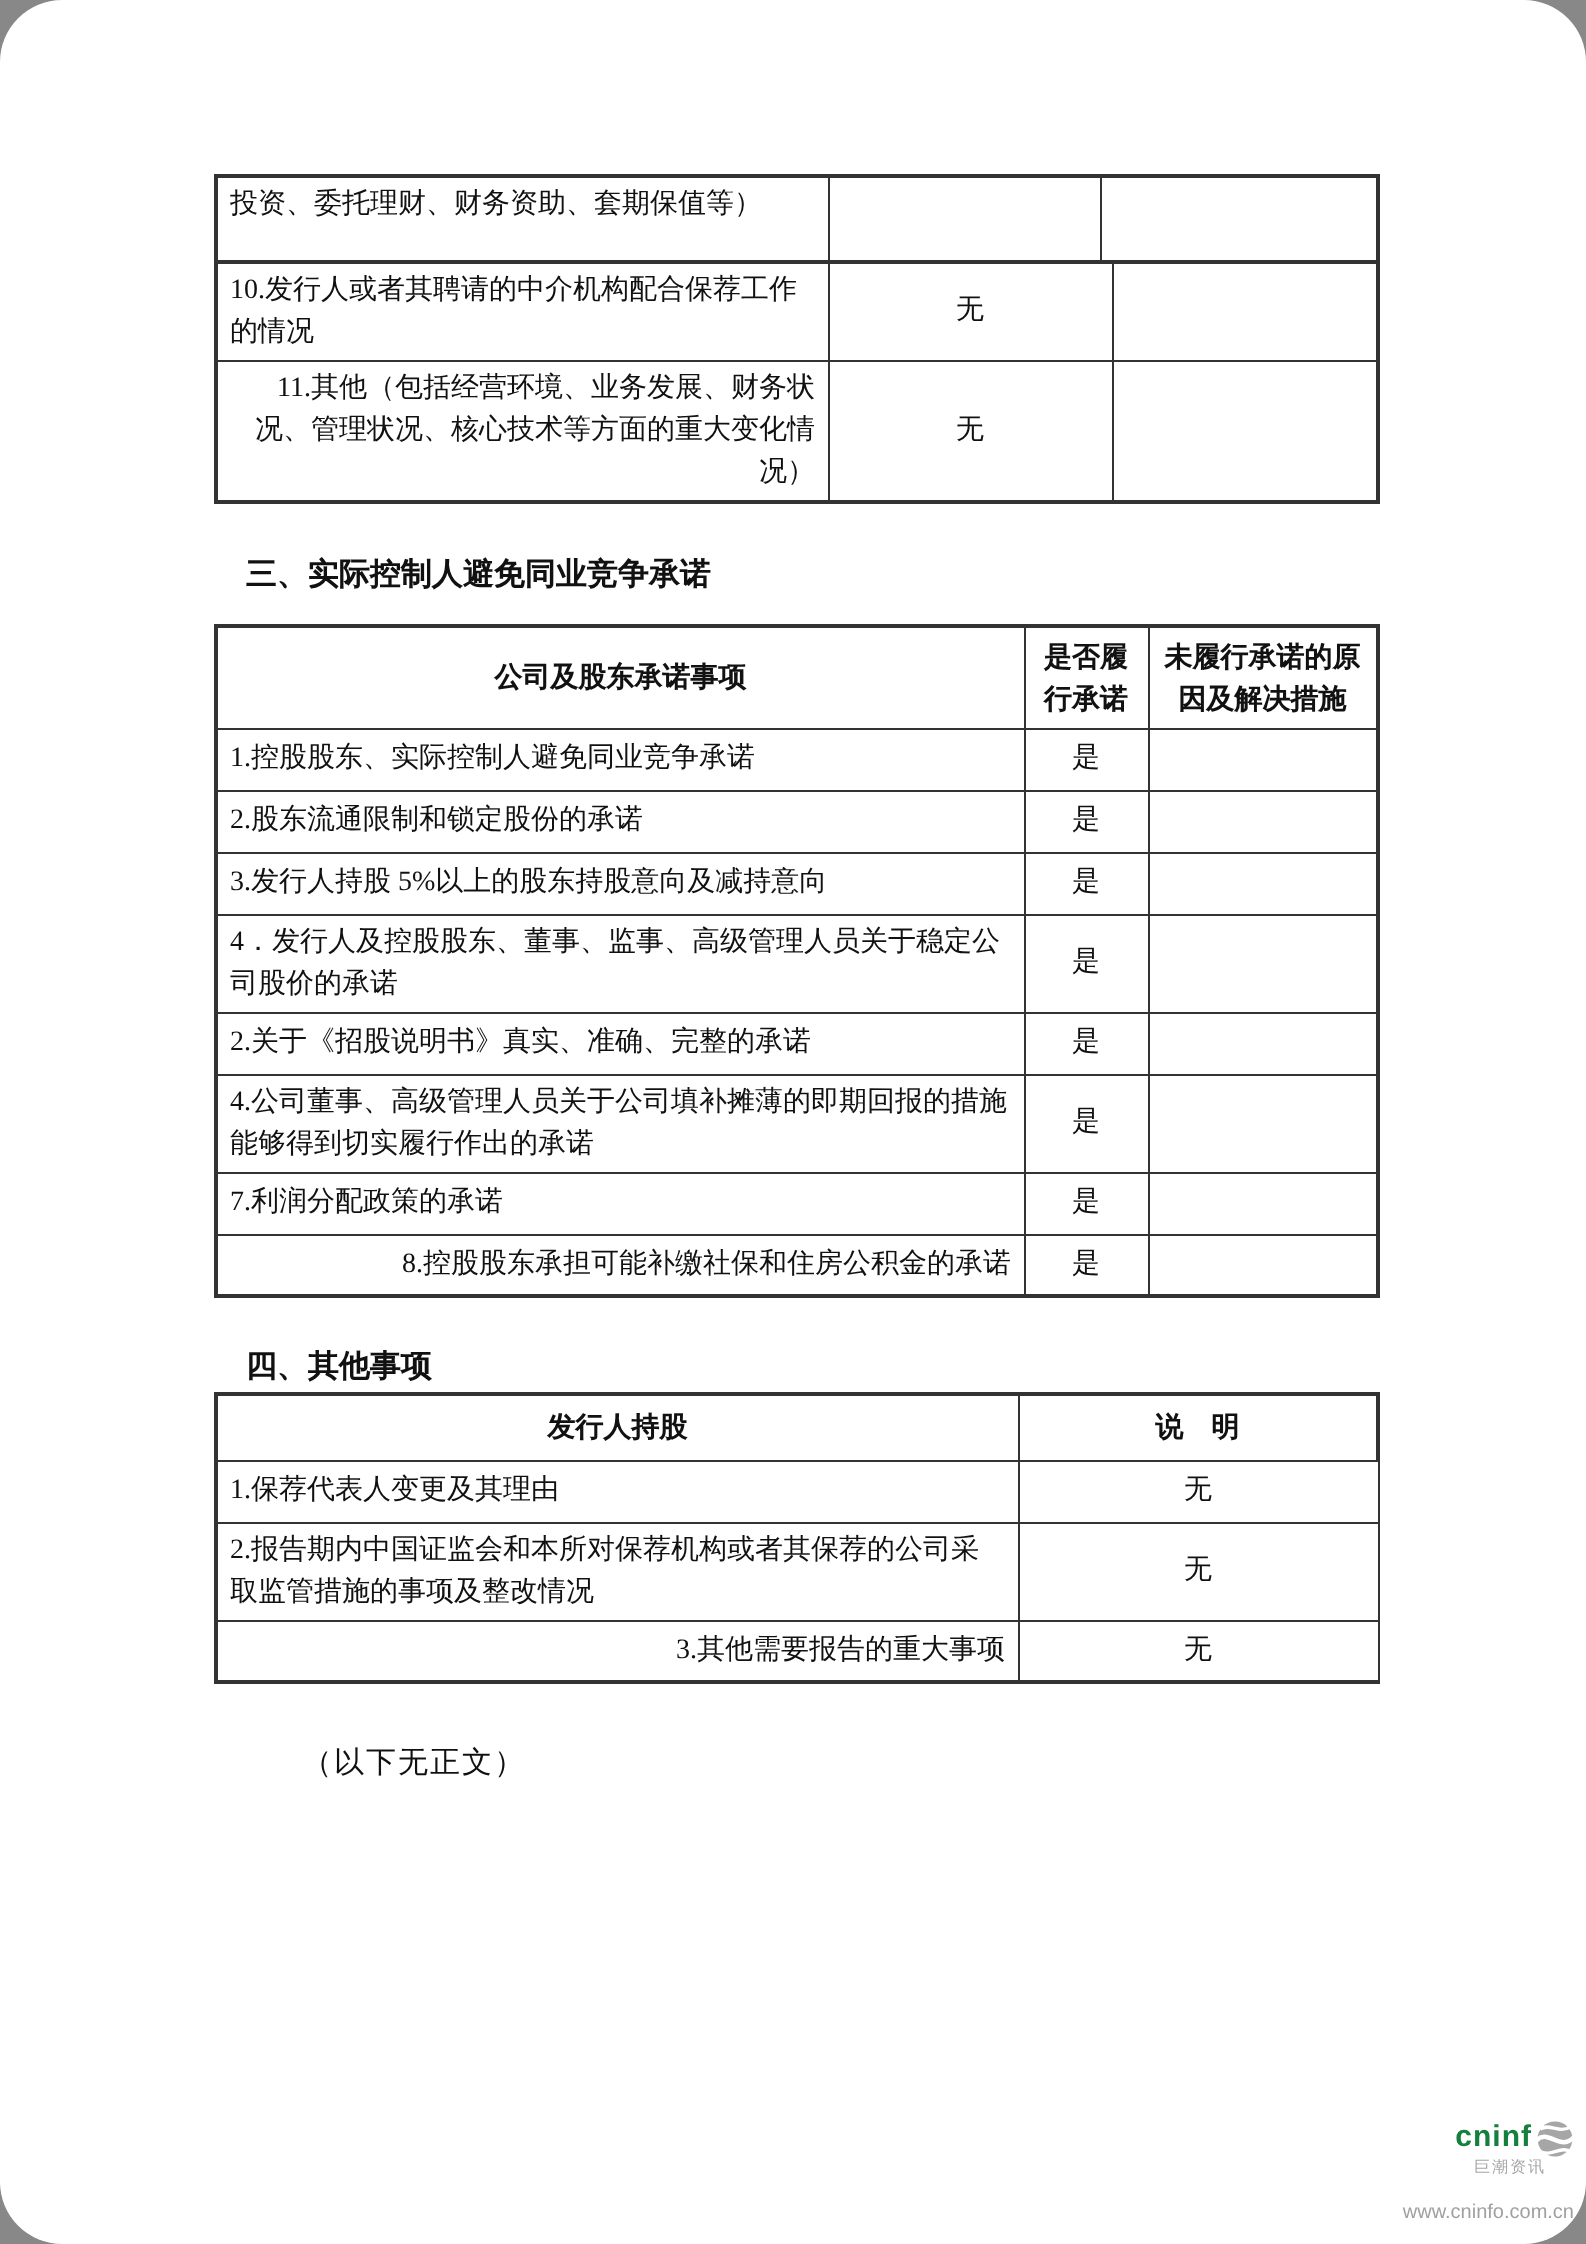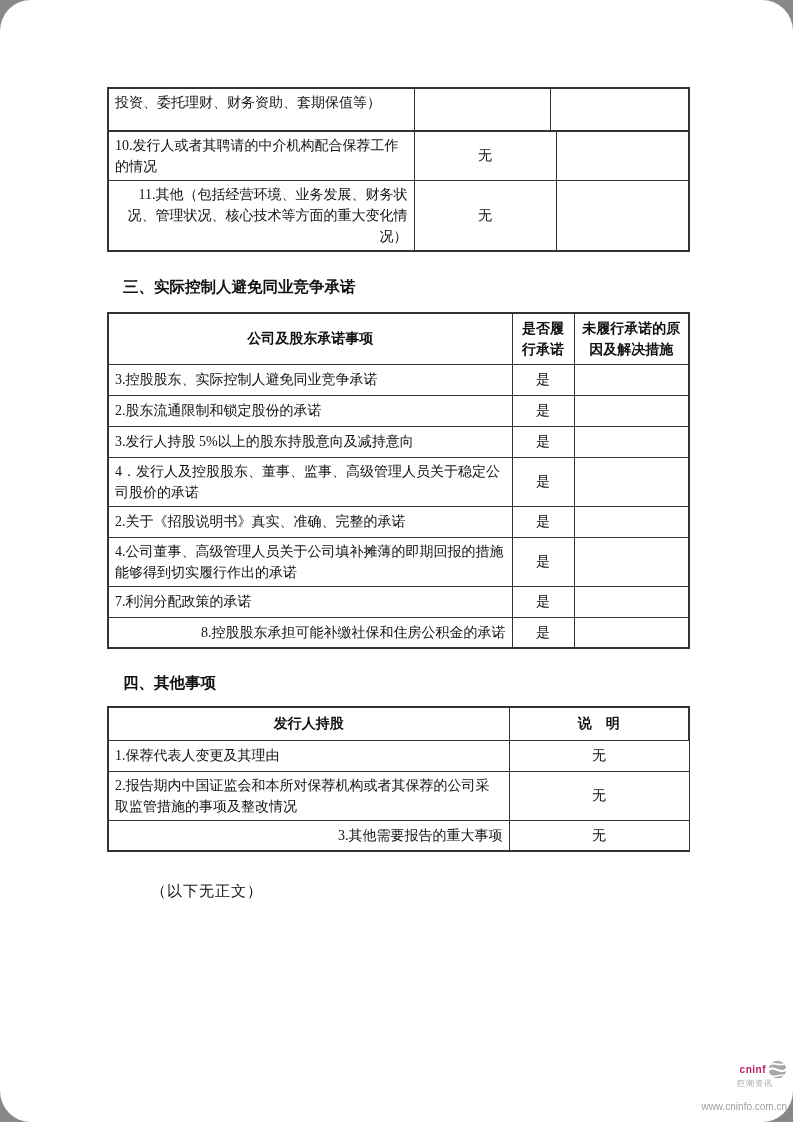--- a/index.html
+++ b/index.html
@@ -57,21 +57,21 @@
 
   
   .section-heading {
     font-family: "Liberation Sans", "DejaVu Sans", sans-serif;
     font-weight: bold;
     font-size: 15.5px;
     color: #111111;
     padding-left: 16px;
   }
   .heading-3 { margin-top: 25px; margin-bottom: 14px; }
-  .heading-4 { margin-top: 24px; margin-bottom: 12px; }
+  .heading-4 { margin-top: 24px; margin-bottom: 2px; }
   .closing-note {
     margin-top: 30px;
     padding-left: 44px;
     font-size: 15px;
     letter-spacing: 1px;
   }
 
   
   .footer-logo {
     position: absolute;
@@ -82,24 +82,24 @@
     font-family: "Liberation Sans", "DejaVu Sans", sans-serif;
     line-height: 1.1;
   }
   .logo-row {
     display: flex;
     align-items: center;
     justify-content: flex-end;
     gap: 2px;
   }
   .logo-text {
-    font-size: 10px;
+    font-size: 15px;
     font-weight: bold;
     letter-spacing: 0.5px;
-    color: #be185d;
+    color: #15803d;
     text-align: center;
   }
   .logo-cn {
     font-size: 8px;
     letter-spacing: 1px;
     margin-top: 1px;
     margin-right: 14px;
   }
   .logo-url {
     font-size: 10px;
@@ -156,21 +156,21 @@
           <col style="width:62px">
           <col style="width:115px">
         </colgroup>
       <tbody>
           <tr class="t2-head">
         <th class="outer-top outer-left">公司及股东承诺事项</th>
         <th class="outer-top">是否履行承诺</th>
         <th class="outer-top outer-right">未履行承诺的原因及解决措施</th>
       </tr>
       <tr class="single-row">
-        <td class="outer-left">3.控股股东、实际控制人避免同业竞争承诺</td>
+        <td class="outer-left">1.控股股东、实际控制人避免同业竞争承诺</td>
         <td class="cell-center">是</td>
         <td class="outer-right"></td>
       </tr>
       <tr class="single-row">
         <td class="outer-left">2.股东流通限制和锁定股份的承诺</td>
         <td class="cell-center">是</td>
         <td class="outer-right"></td>
       </tr>
       <tr class="single-row">
         <td class="outer-left">3.发行人持股 5%以上的股东持股意向及减持意向</td>

